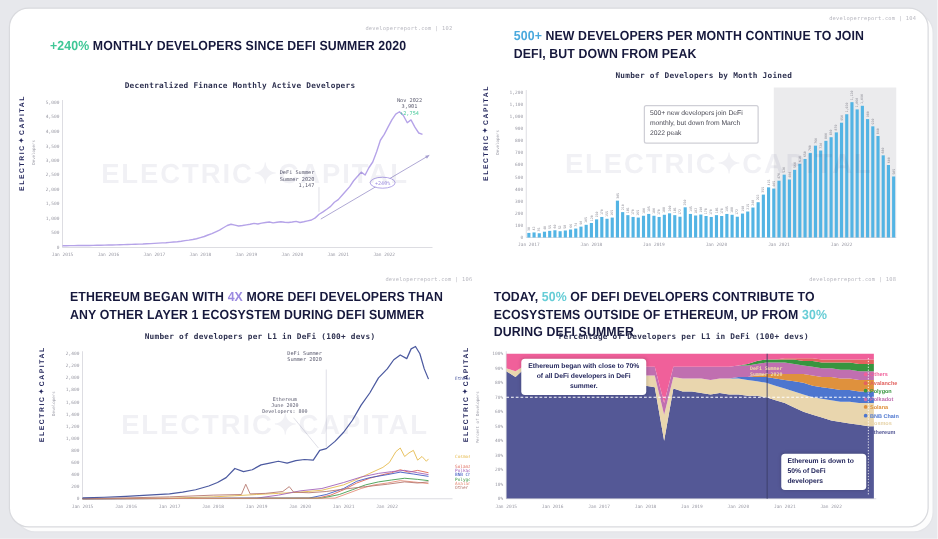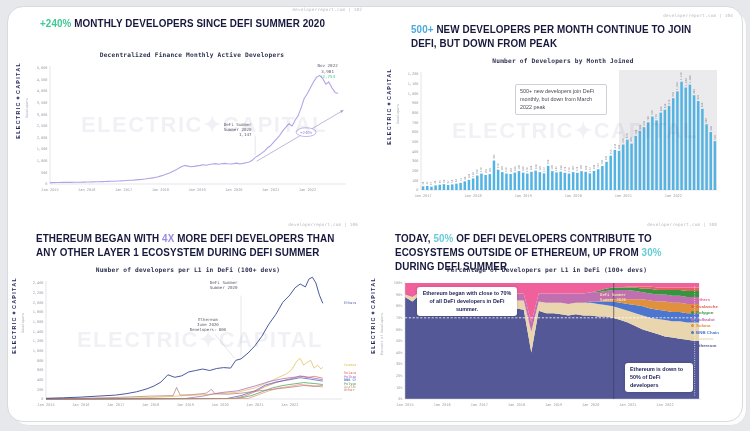--- a/index.html
+++ b/index.html
@@ -3,22 +3,22 @@
 <meta charset="utf-8">
 <style>
   html,body{margin:0;padding:0;}
   body{width:750px;height:431px;background:#e7e8ec;position:relative;overflow:hidden;
        font-family:"Liberation Sans",sans-serif;}
   .card{position:absolute;left:7px;top:6px;right:7px;bottom:9px;background:#ffffff;
         border:1px solid #d9dade;border-radius:16px;}
   .card2{position:absolute;left:12px;top:10px;right:3px;bottom:5px;background:#fdfdfd;
         border:1px solid #e3e4e8;border-radius:16px;}
   .quad{position:absolute;width:360px;height:205px;}
-  #q0{left:12px;top:4px;} #q1{left:383px;top:10px;}
-  #q2{left:8px;top:219px;} #q3{left:367px;top:219px;}
+  #q0{left:12px;top:18px;} #q1{left:383px;top:10px;}
+  #q2{left:28px;top:219px;} #q3{left:367px;top:219px;}
   .corner{position:absolute;top:3px;right:10px;font-family:"DejaVu Sans Mono",monospace;
           font-size:4.3px;color:#b8b8c0;letter-spacing:.2px;}
   .headline{position:absolute;left:28px;top:13px;right:6px;font-weight:700;font-size:10.6px;
             line-height:1.32;color:#16183c;letter-spacing:.1px;transform:scaleX(.93);
             transform-origin:0 0;text-transform:uppercase;}
   .brand{position:absolute;left:3px;top:58px;writing-mode:vertical-rl;transform:rotate(180deg);
          font-size:5.4px;font-weight:700;color:#23265c;letter-spacing:1.3px;}
   .chart-block{position:absolute;left:12px;top:47px;width:340px;}
   .ctitle{width:336px;text-align:center;font-family:"DejaVu Sans Mono",monospace;font-weight:700;
           font-size:6.2px;color:#2e3150;letter-spacing:.2px;margin-bottom:2px;}

